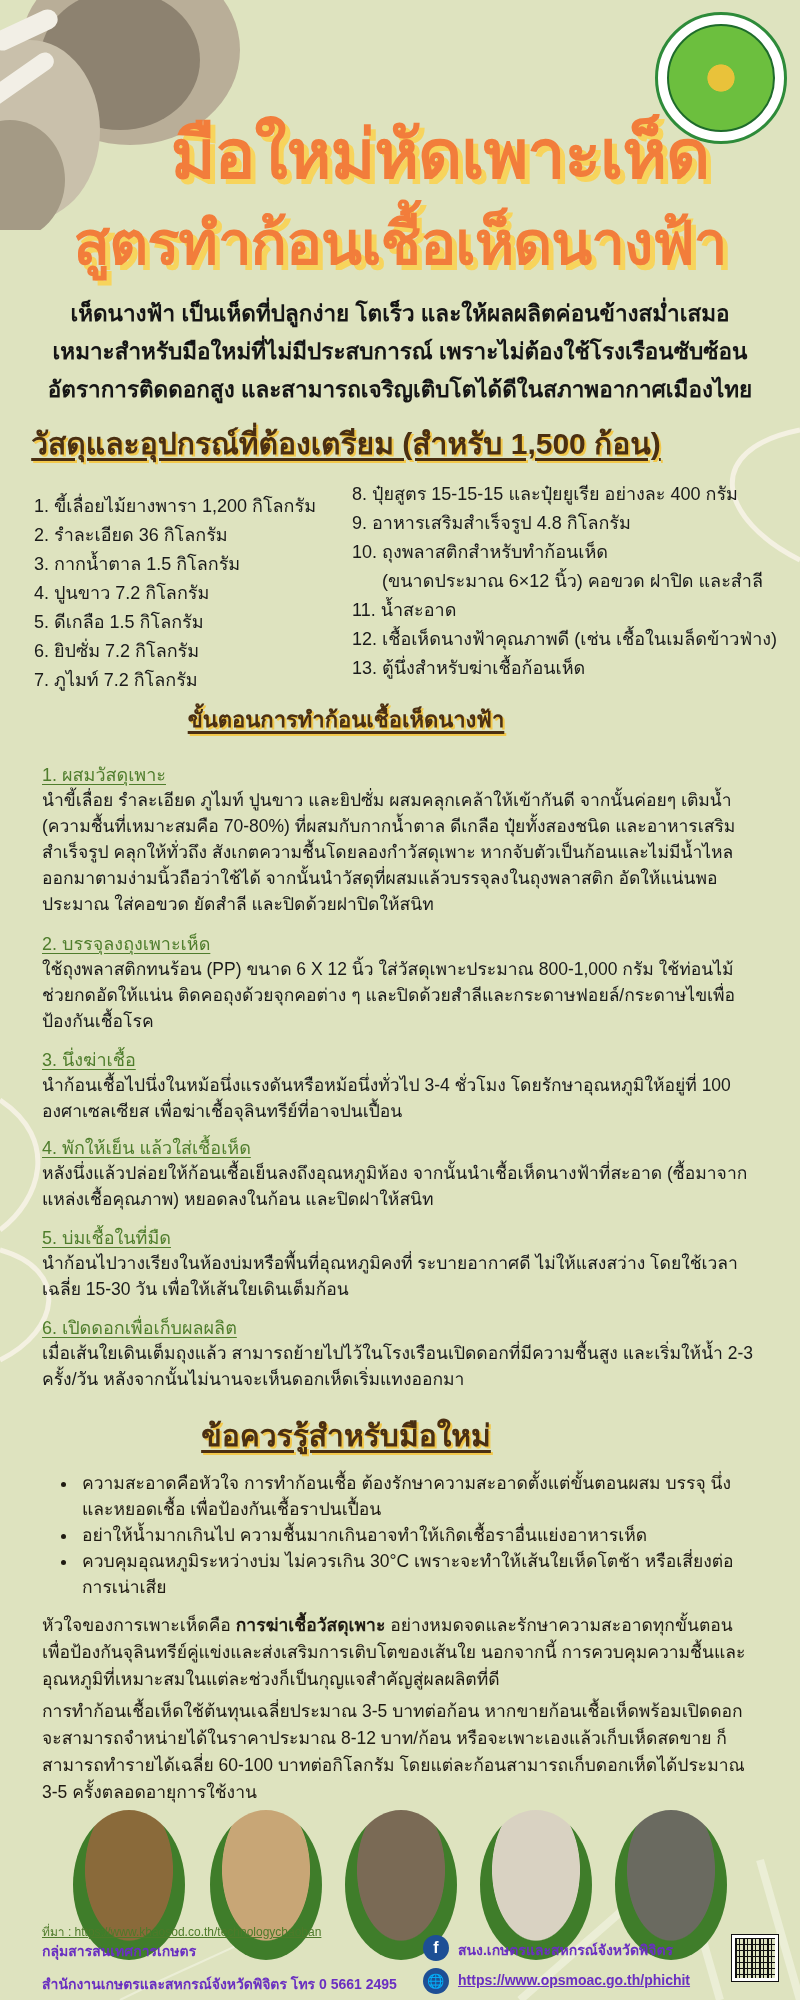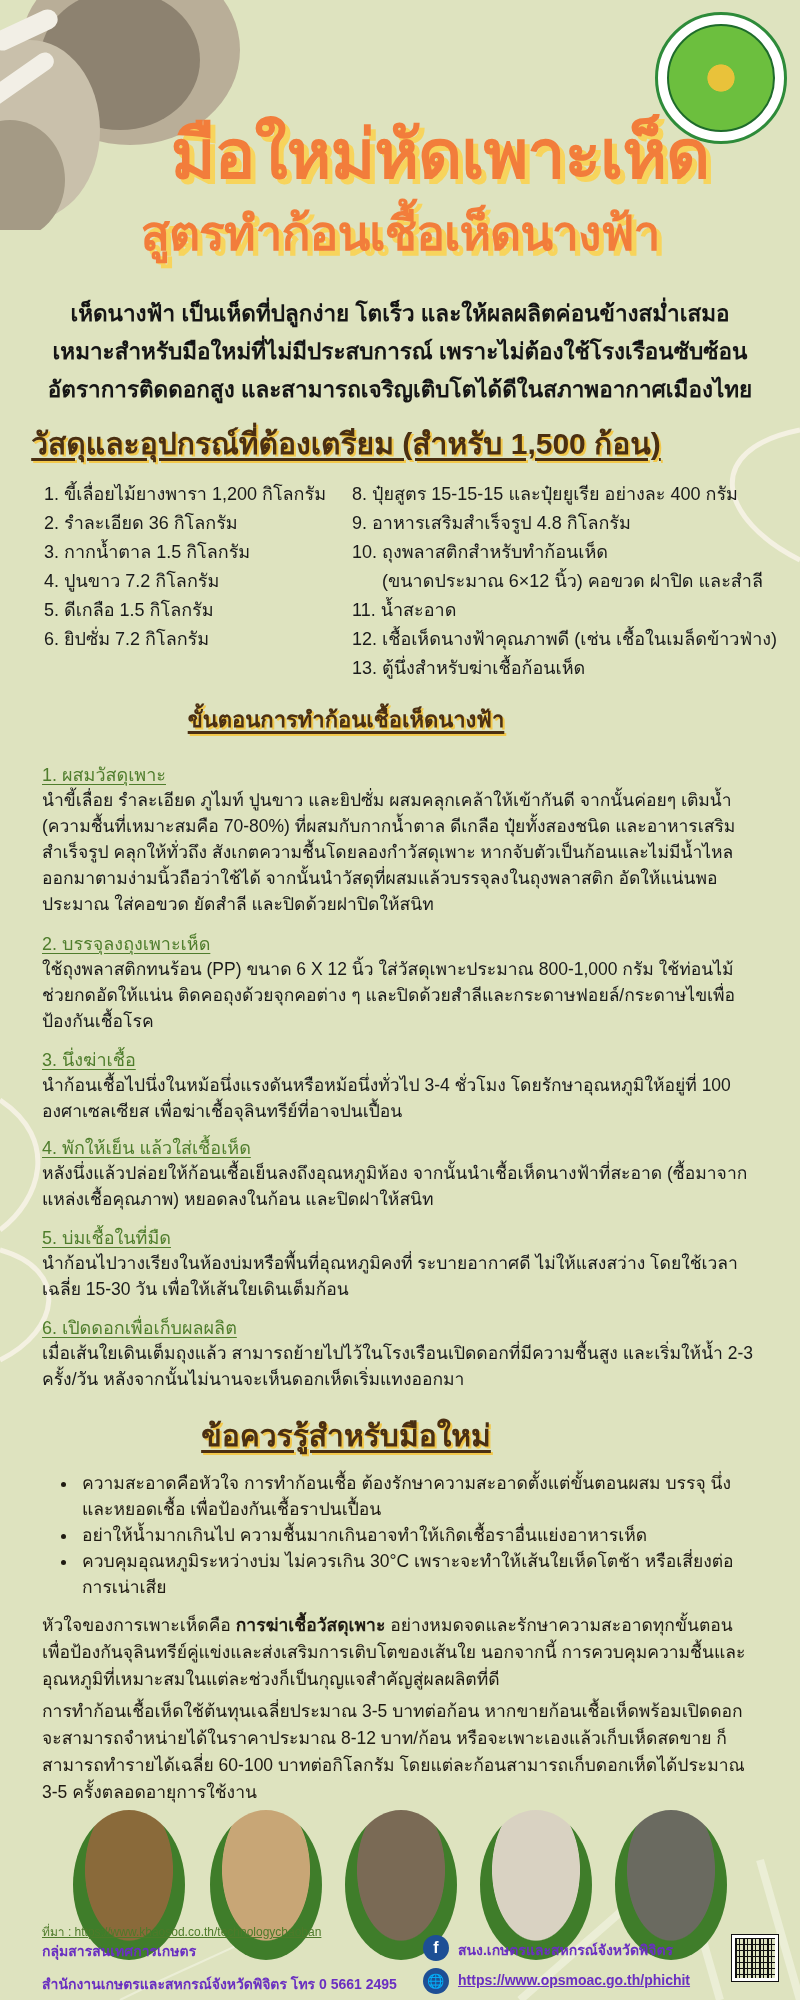--- a/index.html
+++ b/index.html
@@ -27,36 +27,36 @@
     display: flex; align-items: center; justify-content: center;
     font-size: 9px; color: #1e6b2b; text-align: center;
   }
   .title {
     position: absolute; left: 0; width: 800px; text-align: center;
     font-weight: bold; color: #f27d3b;
     text-shadow: 5px 5px 0 #f7d45c;
     letter-spacing: -1px;
   }
   .title.l1 { top: 100px; font-size: 68px; left: 40px; }
-  .title.l2 { top: 195px; font-size: 48px; }
+  .title.l2 { top: 195px; font-size: 60px; }
   .intro {
     position: absolute; left: 40px; top: 295px; width: 720px;
     font-size: 22.5px; font-weight: bold; line-height: 38px; text-align: center;
     color: #151515;
   }
   .sec-head {
     position: absolute; left: 0; width: 692px; text-align: center;
     font-weight: bold; color: #4a2f12; text-decoration: underline;
     text-decoration-thickness: 3px; text-underline-offset: 4px;
     text-shadow: 2px 2px 0 #f2c84b;
   }
   .materials {
     position: absolute; top: 480px; font-size: 18px; line-height: 29px; color: #1a1a1a;
   }
-  .materials.left { left: 44px; width: 300px; }
+  .materials.left { left: 34px; width: 300px; margin-top: 12px; }
   .materials.right { left: 352px; width: 430px; }
   .materials .indent { padding-left: 30px; }
   .step { position: absolute; left: 42px; width: 720px; }
   .step-title {
     color: #4f7d2c; font-size: 18px; text-decoration: underline;
     text-underline-offset: 3px; line-height: 24px;
   }
   .step-body { font-size: 17.5px; line-height: 26px; color: #1a1a1a; }
   .tips { position: absolute; left: 60px; top: 1470px; width: 700px; font-size: 17.5px; line-height: 26px; }
   .tips li { margin-left: 18px; padding-left: 4px; }
@@ -114,20 +114,21 @@
 </div>
 
 <div class="sec-head" style="top:420px;font-size:30px;">วัสดุและอุปกรณ์ที่ต้องเตรียม (สำหรับ 1,500 ก้อน)</div>
 <div class="materials left">
   <div>1. ขี้เลื่อยไม้ยางพารา 1,200 กิโลกรัม</div>
   <div>2. รำละเอียด 36 กิโลกรัม</div>
   <div>3. กากน้ำตาล 1.5 กิโลกรัม</div>
   <div>4. ปูนขาว 7.2 กิโลกรัม</div>
   <div>5. ดีเกลือ 1.5 กิโลกรัม</div>
   <div>6. ยิปซั่ม 7.2 กิโลกรัม</div>
+  <div>7. ภูไมท์ 7.2 กิโลกรัม</div>
 </div>
 <div class="materials right">
   <div>8. ปุ๋ยสูตร 15-15-15 และปุ๋ยยูเรีย อย่างละ 400 กรัม</div>
   <div>9. อาหารเสริมสำเร็จรูป 4.8 กิโลกรัม</div>
   <div>10. ถุงพลาสติกสำหรับทำก้อนเห็ด</div>
   <div class="indent">(ขนาดประมาณ 6×12 นิ้ว) คอขวด ฝาปิด และสำลี</div>
   <div>11. น้ำสะอาด</div>
   <div>12. เชื้อเห็ดนางฟ้าคุณภาพดี (เช่น เชื้อในเมล็ดข้าวฟ่าง)</div>
   <div>13. ตู้นึ่งสำหรับฆ่าเชื้อก้อนเห็ด</div>
 </div>

